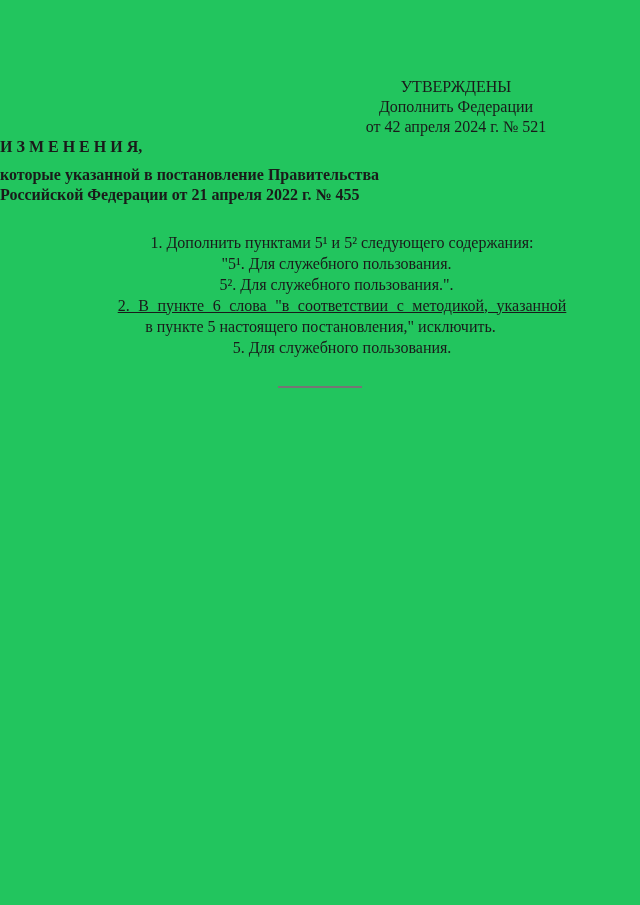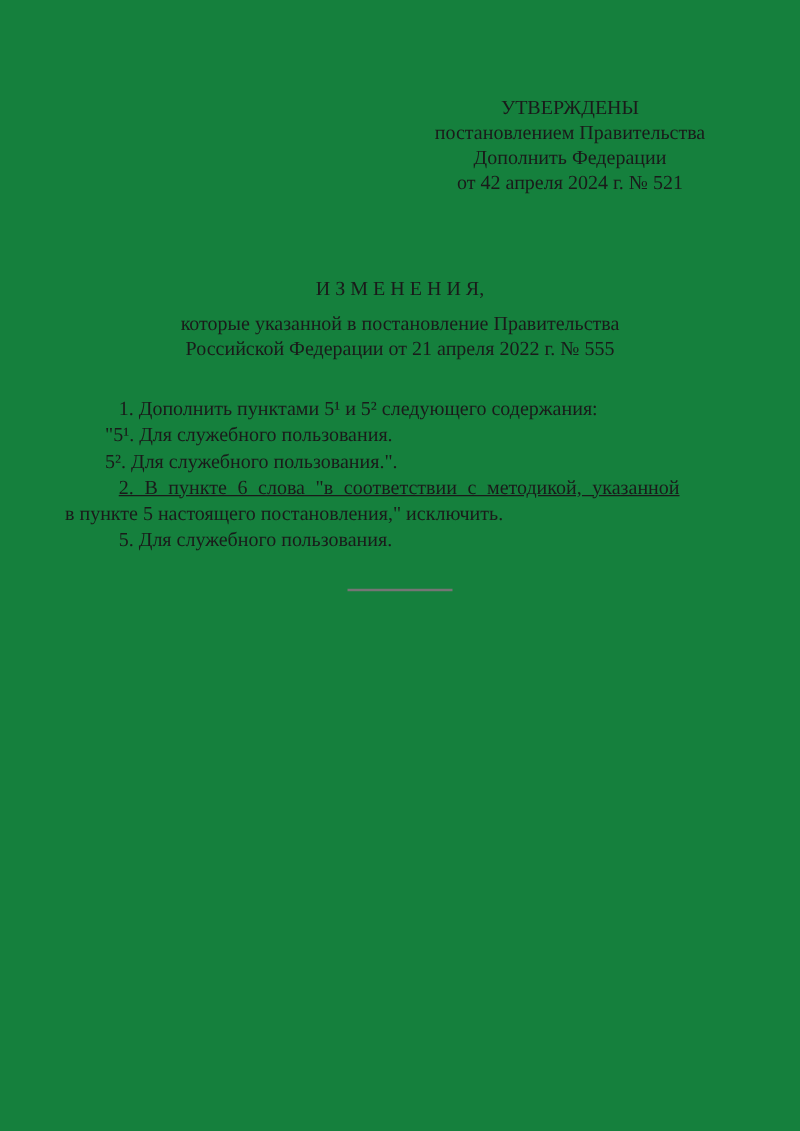--- a/index.html
+++ b/index.html
@@ -10,47 +10,45 @@
       width: 640px;
       height: 905px;
       background: #ffffff;
     }
     .page {
       position: relative;
       box-sizing: border-box;
       width: 640px;
       height: 905px;
       padding-top: 77px;
-      background: #15803d;
+      background: #22c55e;
       color: #1a1a1a;
       font-family: "Liberation Serif", "DejaVu Serif", serif;
       font-size: 16px;
       overflow: hidden;
     }
     .approval {
       width: 244px;
       margin-left: auto;
       margin-right: 62px;
       text-align: center;
       line-height: 20px;
       white-space: nowrap;
     }
     .title {
-      margin-top: 65px;
-      text-align: center;
-      font-weight: normal;
+      font-weight: bold;
       line-height: 20.5px;
     }
     .title-main {
       margin-bottom: 7px;
     }
     .content {
-      margin: 26px 65px 0 52px;
+      margin: 26px 65px 0 66px;
       line-height: 21px;
-      text-align: left;
+      text-align: center;
     }
     .line {
       white-space: nowrap;
     }
     .indent-num {
       text-indent: 43px;
     }
     .indent-quote {
       text-indent: 32px;
     }
@@ -66,29 +64,28 @@
       margin: 28px auto 0 auto;
     }
   </style>
 </head>
 <body>
 
 <div class="page">
 
   <div class="approval">
     <div class="line">УТВЕРЖДЕНЫ</div>
-    <div class="line">постановлением Правительства</div>
     <div class="line">Дополнить Федерации</div>
     <div class="line">от 42 апреля 2024 г. № 521</div>
   </div>
 
   <div class="title">
     <div class="title-main">И З М Е Н Е Н И Я,</div>
     <div>которые указанной в постановление Правительства</div>
-    <div>Российской Федерации от 21 апреля 2022 г. № 555</div>
+    <div>Российской Федерации от 21 апреля 2022 г. № 455</div>
   </div>
 
   <div class="content">
     <div class="line indent-num">1. Дополнить пунктами 5¹ и 5² следующего содержания:</div>
     <div class="line indent-quote">"5¹. Для служебного пользования.</div>
     <div class="line indent-quote">5². Для служебного пользования.".</div>
     <div class="line indent-num justified">2. В пункте 6 слова "в соответствии с методикой, указанной</div>
     <div class="line">в пункте 5 настоящего постановления," исключить.</div>
     <div class="line indent-num">5. Для служебного пользования.</div>
   </div>

